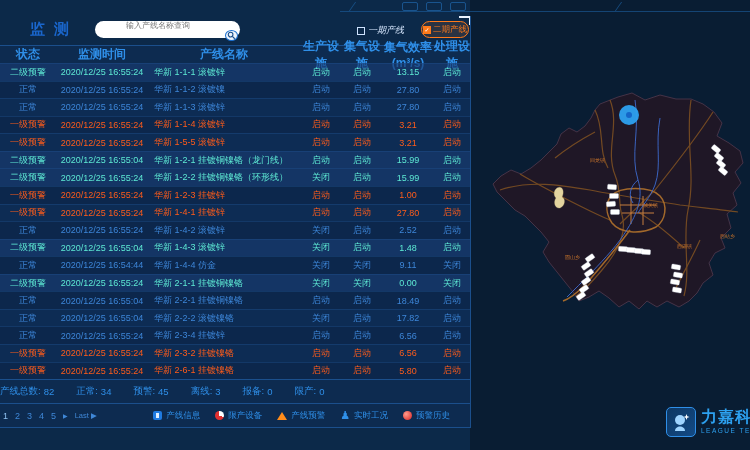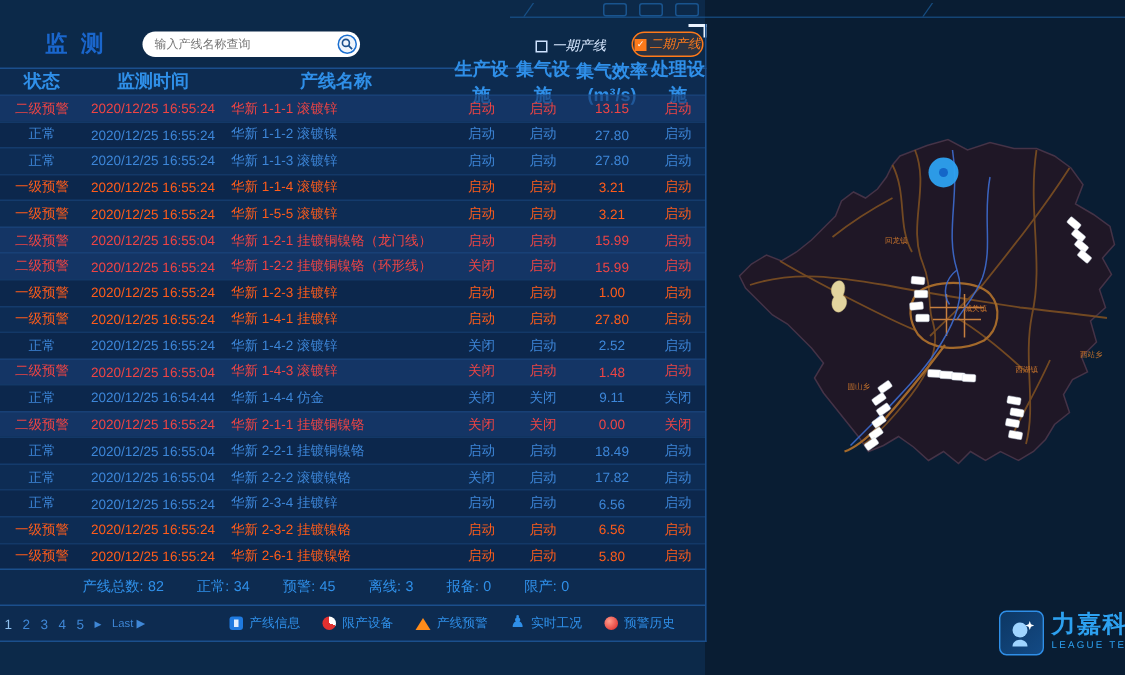--- a/index.html
+++ b/index.html
@@ -9,48 +9,48 @@
   .left-bg { position:absolute; left:0; top:0; width:470px; height:450px; background:#0c2949; }
 
   
   .deco-line { position:absolute; top:11px; left:340px; width:410px; border-top:1px solid #1d5fa0; opacity:.6; }
   .deco-box { position:absolute; top:2px; width:16px; height:9px; border:1px solid #1d5fa0; border-radius:2px; opacity:.8; }
   .deco-slash { position:absolute; top:2px; width:10px; height:9px; border-left:1px solid #1d5fa0; transform:skewX(-35deg); opacity:.7; }
 
   
   .hdr { position:absolute; left:0; top:14px; width:470px; height:31px; }
   .title { position:absolute; left:30px; top:6px; font-size:15px; font-weight:bold; color:#1a66cc; letter-spacing:9px; }
-  .search { position:absolute; left:95px; top:7px; width:145px; height:17px; background:#fff; border-radius:9px; display:flex; align-items:center; }
+  .search { position:absolute; left:95px; top:7px; width:145px; height:17px; background:#fff; border-radius:9px; display:flex; align-items:flex-end;flex-direction:column; }
   .search input { flex:1; border:none; outline:none; background:transparent; font-size:8px; color:#444; padding:0 4px 0 8px; font-family:"Liberation Sans",sans-serif; }
   .mag-btn { width:13px; height:13px; margin-right:2px; border-radius:50%; border:1px solid #1a6fd0; background:#eef4fb; display:flex; align-items:center; justify-content:center; cursor:pointer; }
   .phase1 { position:absolute; left:357px; top:10px; display:flex; align-items:center; gap:3px; cursor:pointer; }
   .cb { width:8px; height:8px; border:1px solid #cfe3ff; background:transparent; }
   .phase1 span.lbl { font-size:9px; color:#d8e8ff;font-style:italic; }
   .phase2 { position:absolute; left:421px; top:7px; width:48px; height:17px; border:1px solid #ff7a1a; border-radius:9px; background:rgba(255,122,26,.13); display:flex; align-items:center; justify-content:center; gap:2px; cursor:pointer; }
   .cb-on { width:8px; height:8px; background:#ff7a1a; color:#fff; font-size:6px; line-height:8px; text-align:center; }
-  .phase2 span.lbl { font-size:8.5px; color:#ff7a1a;font-style:italic; }
+  .phase2 span.lbl { font-size:8.5px; color:#ff7a1a; }
   .corner { position:absolute; left:459px; top:16px; width:12px; height:9px; border-top:2px solid #eaf3ff; border-right:2px solid #eaf3ff; }
   .vline { position:absolute; left:470px; top:16px; height:29px; border-left:1px solid #1b4f8c; }
 
   
   .panel { position:absolute; left:0; top:45px; width:471px; height:383px; border:1px solid #1b4f8c; border-left:none; background:#0d2b50; display:flex; flex-direction:column; }
   .thead { height:17px; display:flex; align-items:center; }
   .thead .cell { font-size:12px; font-weight:bold; color:#2f8fe8; }
   .rows { flex:1; display:flex; flex-direction:column; }
   .row { flex:1; display:flex; align-items:center; border-top:1px solid rgba(32,84,146,.38); cursor:pointer; }
   .row:nth-child(odd) { background:rgba(14,46,88,.45); }
   .row:nth-child(even) { background:rgba(10,36,72,.45); }
   .row .cell { font-size:9px; white-space:nowrap; }
   .lvl-normal { color:#3d86d8; }
-  .lvl-yellow { color:#ef4444; background:rgba(24,58,112,.65) !important; }
+  .lvl-yellow { color:#5eead4; background:rgba(24,58,112,.65) !important; }
   .lvl-orange { color:#ff5c1a; }
   .cell { text-align:center; overflow:hidden; }
   .c0{width:56px} .c1{width:92px} .c2{width:152px; text-align:left; padding-left:6px} .c3{width:42px} .c4{width:40px} .c5{width:52px} .c6{width:36px}
 
-  .summary { height:24px; border-top:1px solid #1b4f8c; display:flex; align-items:center; padding-left:55px; }
+  .summary { height:24px; border-top:1px solid #1b4f8c; display:flex; align-items:center; }
   .sum-item { display:flex; align-items:center; margin-right:22px; font-size:9.5px; color:#2f8fe8; }
   .sum-item b { font-weight:normal; margin-left:3px; }
 
   .footer { height:24px; border-top:1px solid #1b4f8c; display:flex; align-items:center; }
   .pager { display:flex; align-items:center; gap:7px; padding-left:3px; }
   .pg { font-size:9px; color:#3f87d6; cursor:pointer; }
   .pg.first { color:#8fc0ef; }
   .pg-arrow { font-size:6px; color:#3f87d6; cursor:pointer; }
   .legend { margin-left:auto; display:flex; align-items:center; gap:15px; padding-right:20px; }
   .lg { display:flex; align-items:center; gap:4px; cursor:pointer; }

